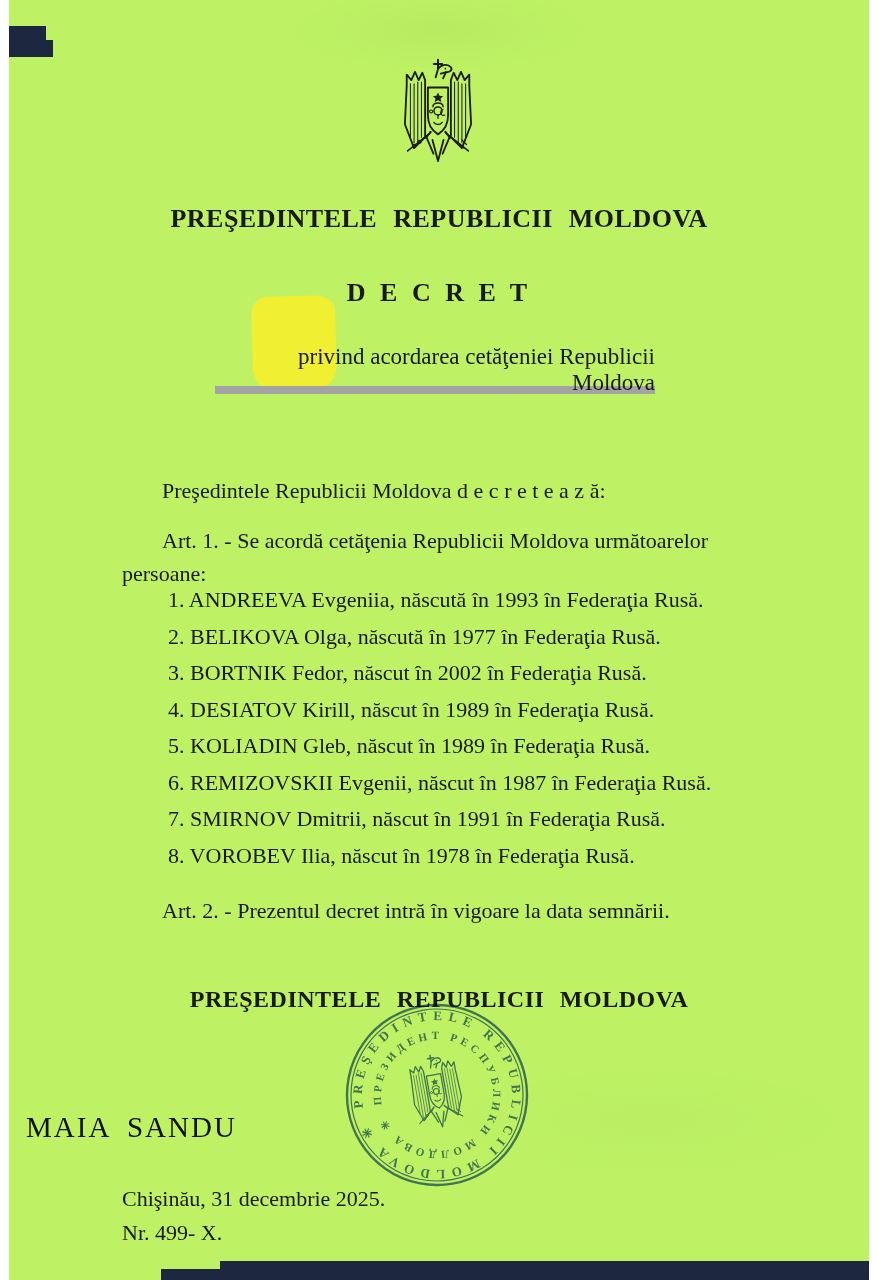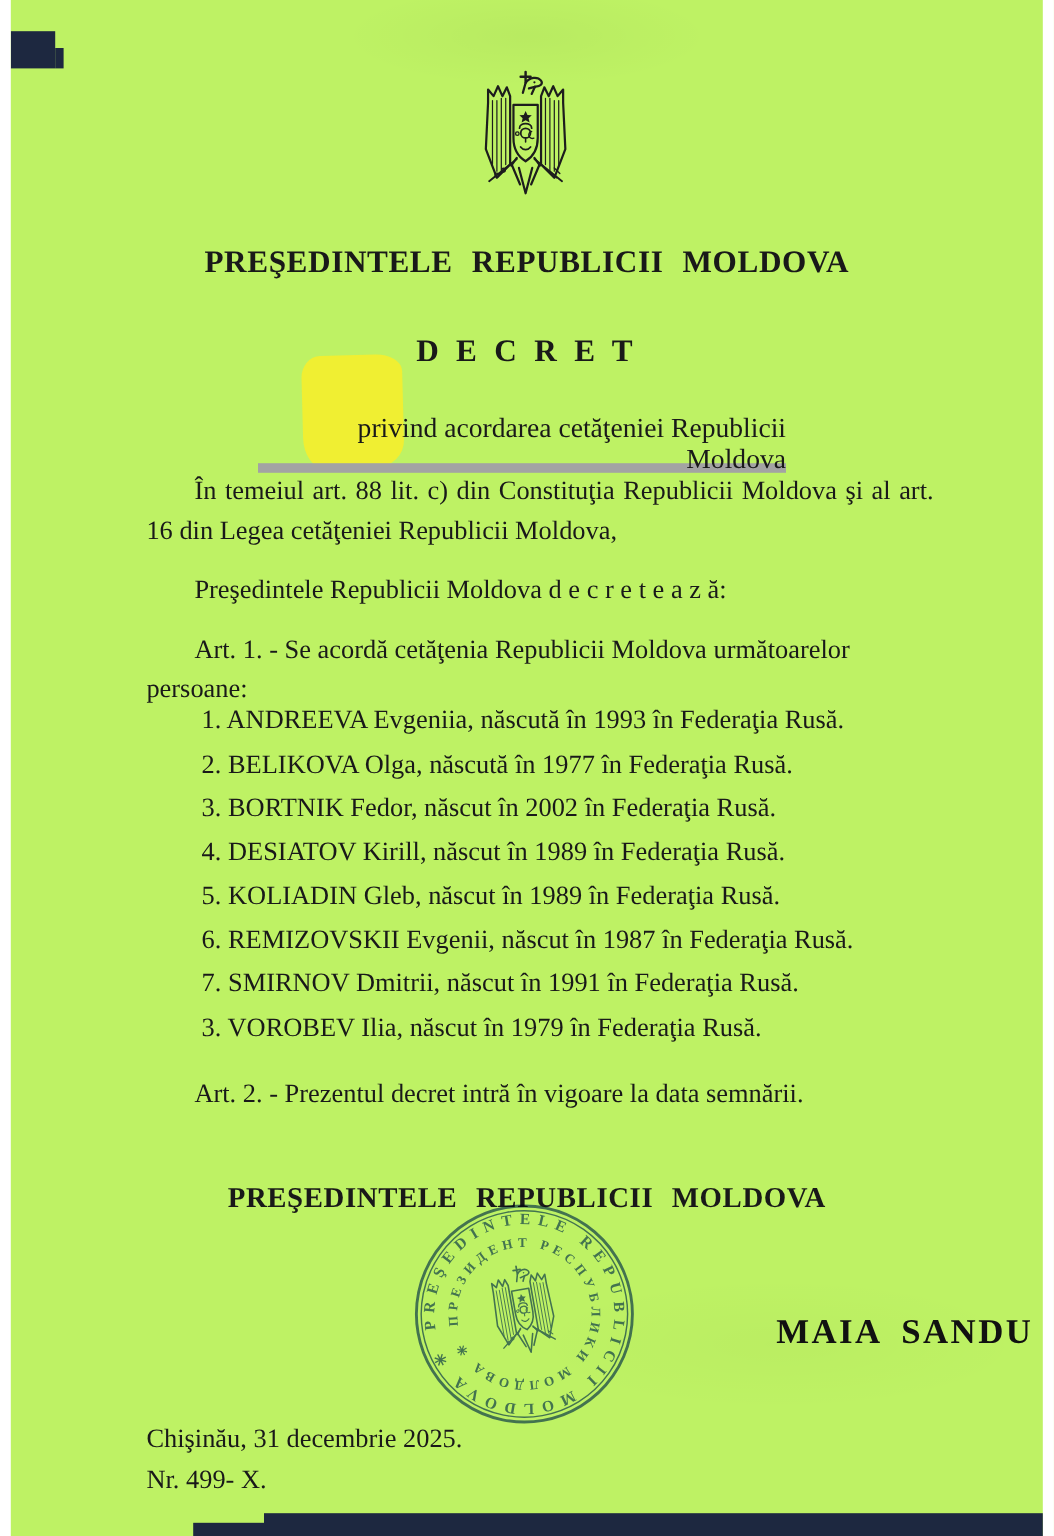--- a/index.html
+++ b/index.html
@@ -57,22 +57,22 @@
 
   .sig-title{
     position:absolute;left:0;right:0;top:986px;margin:0;text-align:center;
     font-size:24px;font-weight:bold;letter-spacing:0.5px;word-spacing:9px;z-index:1;
   }
   .stamp{
     position:absolute;left:333px;top:1000px;width:190px;height:190px;
     z-index:2;mix-blend-mode:multiply;opacity:0.92;
   }
   .sig-name{
-    position:absolute;left:0;top:1094px;width:852px;margin:0;text-align:right;
-    font-size:29px;letter-spacing:2px;word-spacing:8px;z-index:3;color:#111;font-weight:bold;
+    position:absolute;left:0;top:1094px;width:852px;margin:17px;text-align:left;
+    font-size:29px;letter-spacing:2px;word-spacing:8px;z-index:3;color:#111;
   }
   .footer-place{position:absolute;left:113px;top:1186px;margin:0;font-size:22px;}
   .footer-number{position:absolute;left:113px;top:1220px;margin:0;font-size:22px;}
 </style>
 </head>
 <body>
 
 <svg width="0" height="0" style="position:absolute" aria-hidden="true">
   <defs>
     <symbol id="coa" viewBox="0 0 100 126">
@@ -127,33 +127,32 @@
   </svg>
 
   <h1 class="issuer-title">PREŞEDINTELE  REPUBLICII  MOLDOVA</h1>
   <h2 class="decree-word">D E C R E T</h2>
 
   <div class="highlight-blob"></div>
   <div class="subject-wrap">
     <div class="subject-text">privind acordarea cetăţeniei Republicii Moldova</div>
   </div>
 
-  <p class="para indent preamble">În temeiul art. 88 lit. c) din Constituţia Republicii Moldova şi al art. 16 din Legea cetăţeniei Republicii Moldova,</p>
   <p class="para indent enacting">Preşedintele Republicii Moldova  d e c r e t e a z ă:</p>
   <p class="para indent article1">Art. 1. - Se acordă cetăţenia Republicii Moldova următoarelor persoane:</p>
 
   <div class="persons">
     <div class="person">1. ANDREEVA Evgeniia, născută în 1993 în Federaţia Rusă.</div>
     <div class="person">2. BELIKOVA Olga, născută în 1977 în Federaţia Rusă.</div>
     <div class="person">3. BORTNIK Fedor, născut în 2002 în Federaţia Rusă.</div>
     <div class="person">4. DESIATOV Kirill, născut în 1989 în Federaţia Rusă.</div>
     <div class="person">5. KOLIADIN Gleb, născut în 1989 în Federaţia Rusă.</div>
     <div class="person">6. REMIZOVSKII Evgenii, născut în 1987 în Federaţia Rusă.</div>
     <div class="person">7. SMIRNOV Dmitrii, născut în 1991 în Federaţia Rusă.</div>
-    <div class="person">3. VOROBEV Ilia, născut în 1979 în Federaţia Rusă.</div>
+    <div class="person">8. VOROBEV Ilia, născut în 1978 în Federaţia Rusă.</div>
   </div>
 
   <p class="para indent article2">Art. 2. - Prezentul decret intră în vigoare la data semnării.</p>
 
   <h3 class="sig-title">PREŞEDINTELE  REPUBLICII  MOLDOVA</h3>
 
   <svg class="stamp" viewBox="0 0 190 190">
     <g transform="rotate(-10 95 95)" fill="none" stroke="#4b6ec5" color="#4b6ec5">
       <circle cx="95" cy="95" r="90" stroke-width="2.4"></circle>
       <circle cx="95" cy="95" r="86" stroke-width="1.2"></circle>

